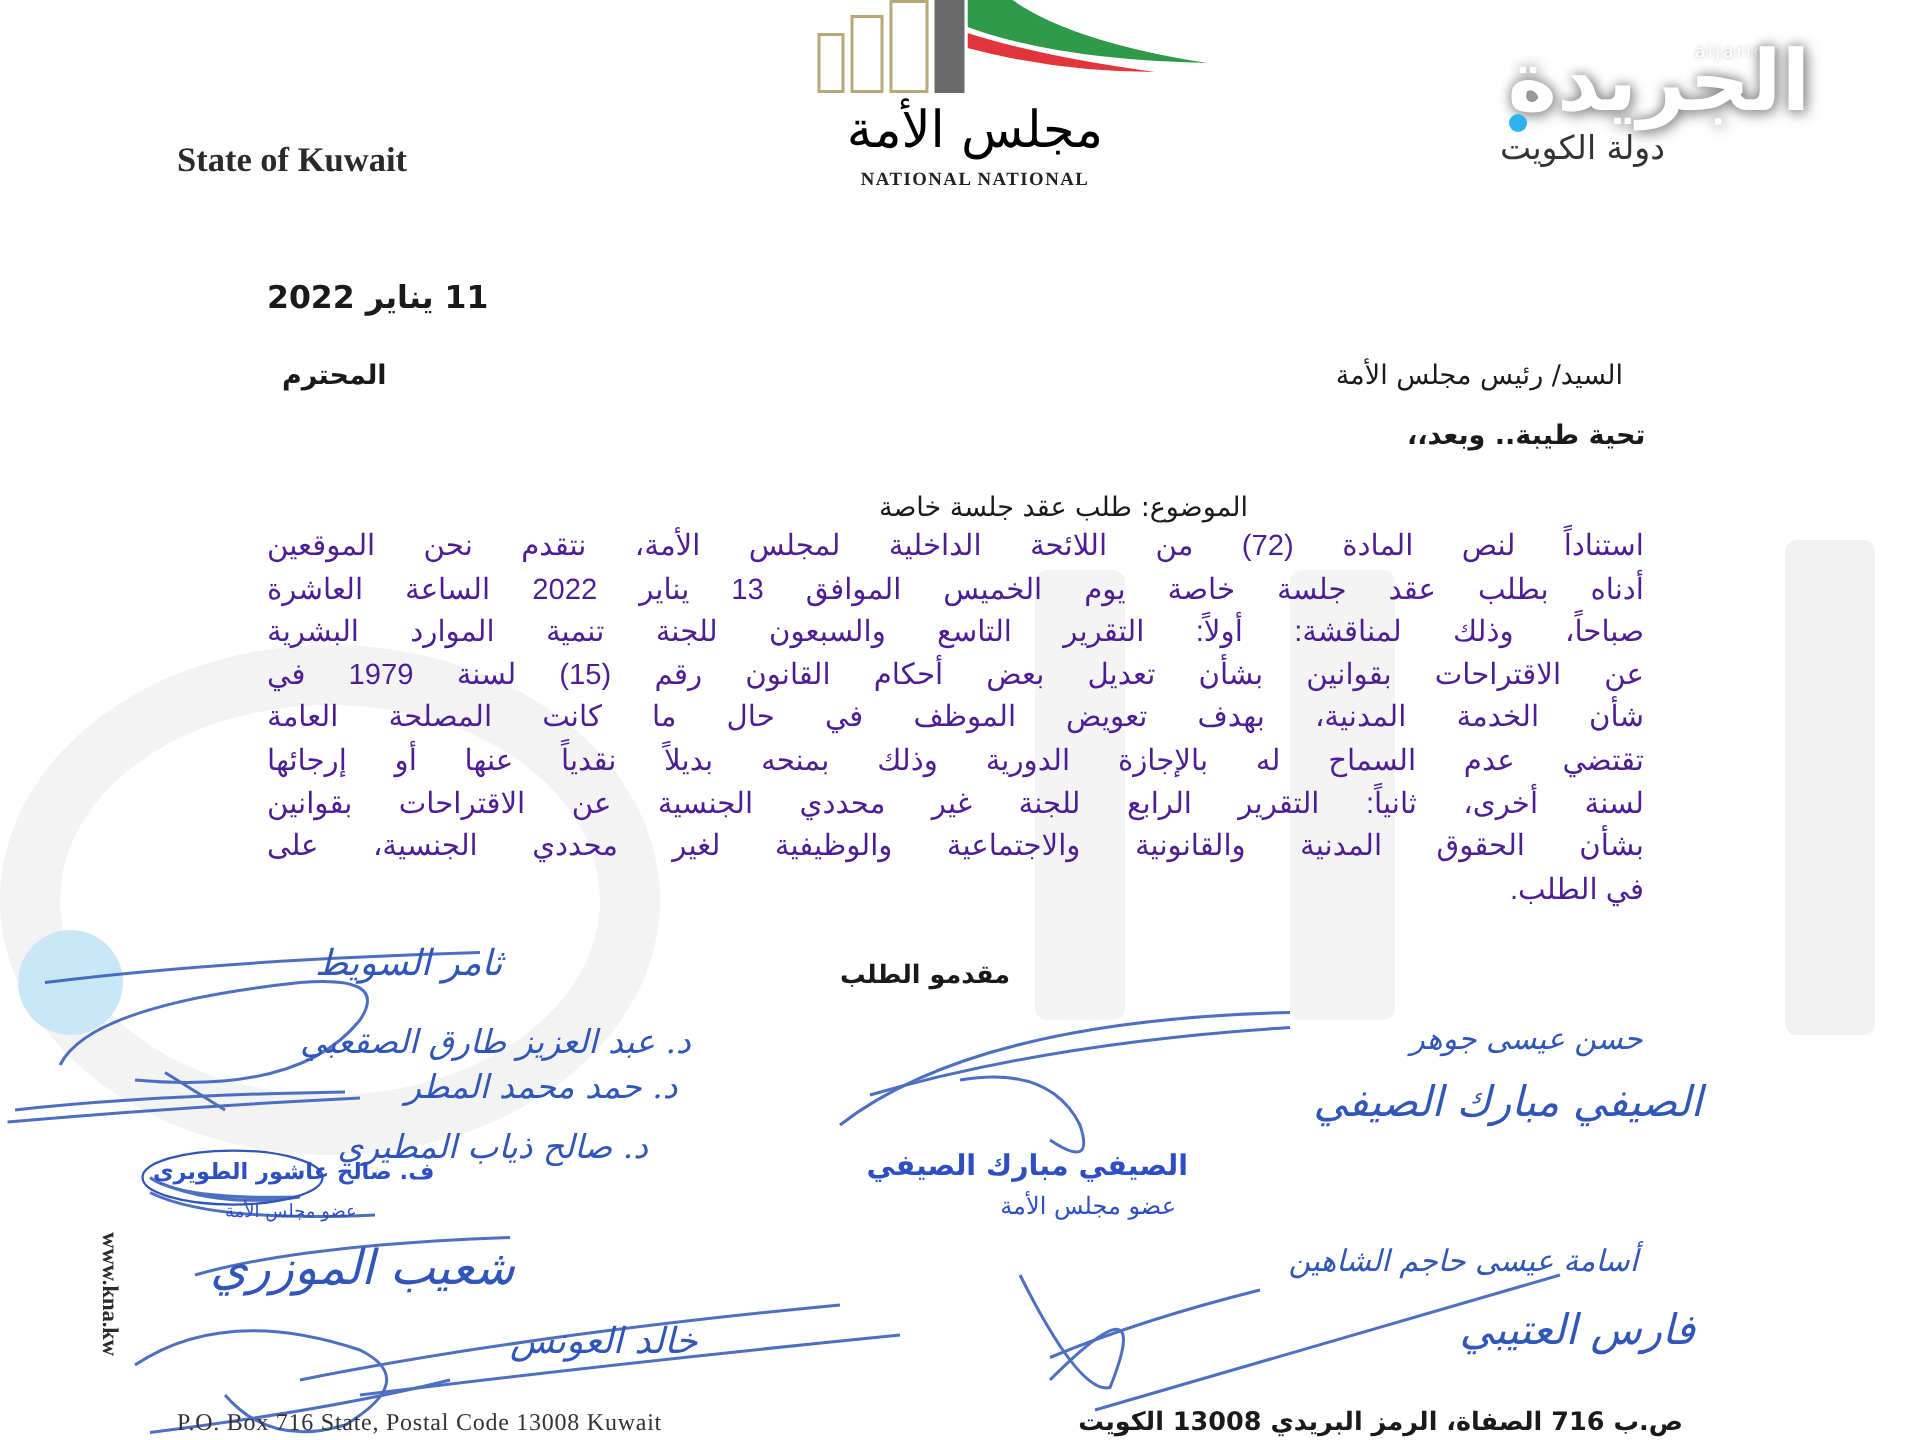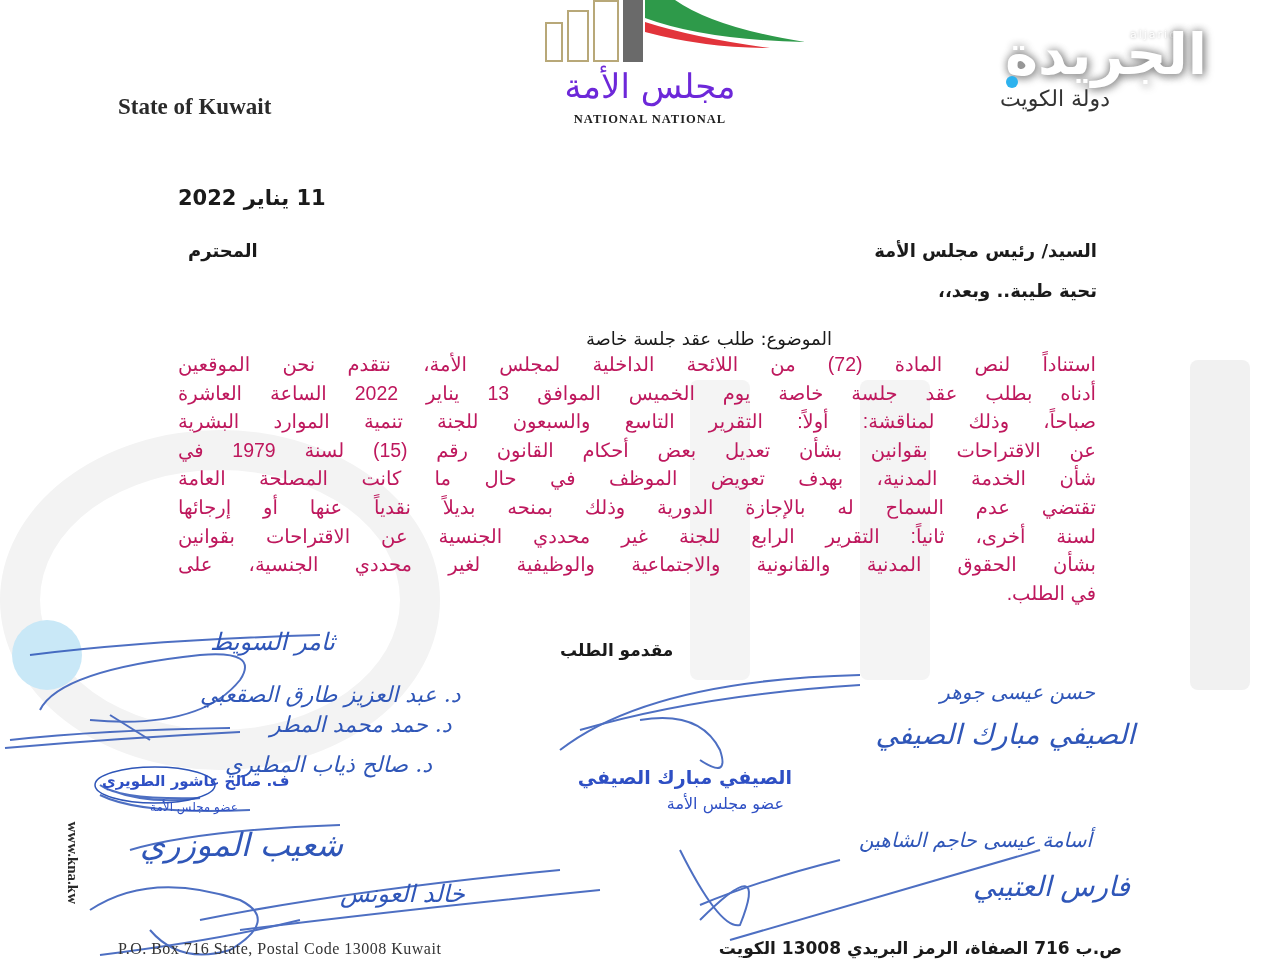--- a/index.html
+++ b/index.html
@@ -13,41 +13,41 @@
 
   
   .wm { position: absolute; background: #f1f1f1; border-radius: 8px; }
   .wm-soft { position: absolute; background: #f5f5f5; }
 
   
   .logo-bars { left: 545px; top: 0; width: 260px; height: 62px; }
   .bar { position: absolute; bottom: 0; border: 2px solid #b8a878; background: #fff; }
   .bar-dark { position: absolute; bottom: 0; background: #6a6a6a; }
   .logo-arabic { left: 540px; top: 66px; width: 220px; text-align: center;
-    font-family: "DejaVu Serif", serif; font-size: 34px; color: #6d28d9; direction: rtl; }
+    font-family: "DejaVu Serif", serif; font-size: 34px; color: #000000; direction: rtl; }
   .logo-en { left: 540px; top: 112px; width: 220px; text-align: center;
     font-family: "Liberation Serif", serif; font-weight: bold; font-size: 12.5px; letter-spacing: 1px; color: #222; }
 
   .state-en { left: 118px; top: 94px; font-family: "Liberation Serif", serif; font-weight: bold; font-size: 23px; color: #2a2a2a; }
 
   
   .jar-main { left: 1005px; top: 22px; font-family: "DejaVu Sans", sans-serif; font-weight: bold; font-size: 56px;
     color: #fff; text-shadow: 0 0 8px #888, 2px 2px 10px #999; direction: rtl; }
   .jar-latin { left: 1130px; top: 28px; font-size: 11px; color: #fff; letter-spacing: 2px; text-shadow: 0 0 3px #aaa; }
   .jar-dot { left: 1006px; top: 76px; width: 12px; height: 12px; border-radius: 50%; background: #2db2ee; }
   .jar-sub { left: 1000px; top: 86px; font-family: "DejaVu Serif", serif; font-size: 22px; color: #333; direction: rtl; }
 
   .date { left: 178px; top: 186px; font-weight: bold; font-size: 21px; direction: rtl; }
-  .addressee { right: 183px; top: 240px; font-weight: bold; font-size: 18px; direction: rtl; }
+  .addressee { right: 198px; top: 240px; font-weight: normal; font-size: 18px; direction: rtl; }
   .honorific { left: 188px; top: 240px; font-weight: bold; font-size: 18px; direction: rtl; }
   .greeting { right: 183px; top: 280px; font-weight: bold; font-size: 18px; direction: rtl; }
   .subject { right: 448px; top: 328px; font-weight: normal; font-size: 18px; direction: rtl; }
 
   .body-text { left: 178px; top: 350px; width: 918px; direction: rtl; text-align: justify; text-align-last: right;
-    font-family: "Liberation Sans", sans-serif; font-size: 19.5px; line-height: 28.6px; color: #be185d; }
+    font-family: "Liberation Sans", sans-serif; font-size: 19.5px; line-height: 28.6px; color: #4c1d95; }
   .body-line { display: block; text-align: justify; text-align-last: justify; white-space: nowrap; }
   .body-line.last { text-align-last: right; }
 
   .applicants { left: 560px; top: 640px; font-weight: bold; font-size: 17px; direction: rtl; }
 
   
   .sig { position: absolute; font-family: "DejaVu Serif", serif; color: #2f56b8; direction: rtl; white-space: nowrap; font-style: italic; }
   .sig-stamp { position: absolute; font-family: "DejaVu Sans", sans-serif; color: #2e4fc4; direction: rtl; white-space: nowrap; font-weight: bold; }
 
   .kna { left: 52px; top: 820px; width: 40px; height: 90px; }

